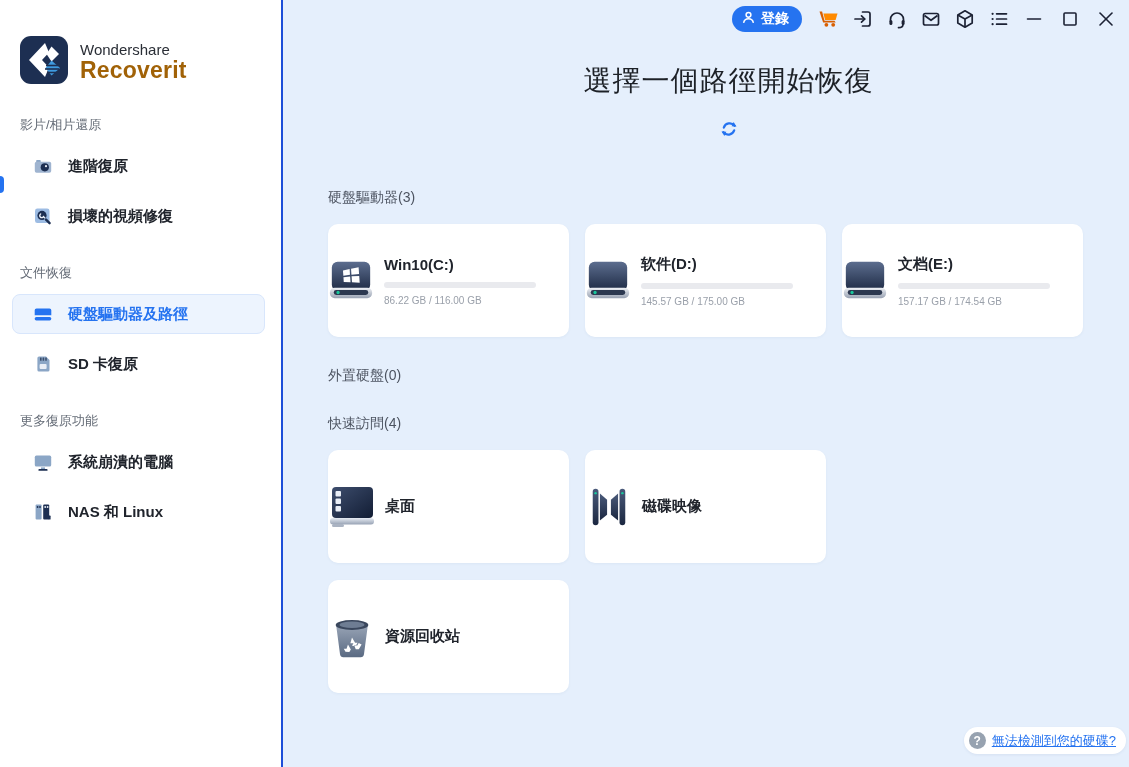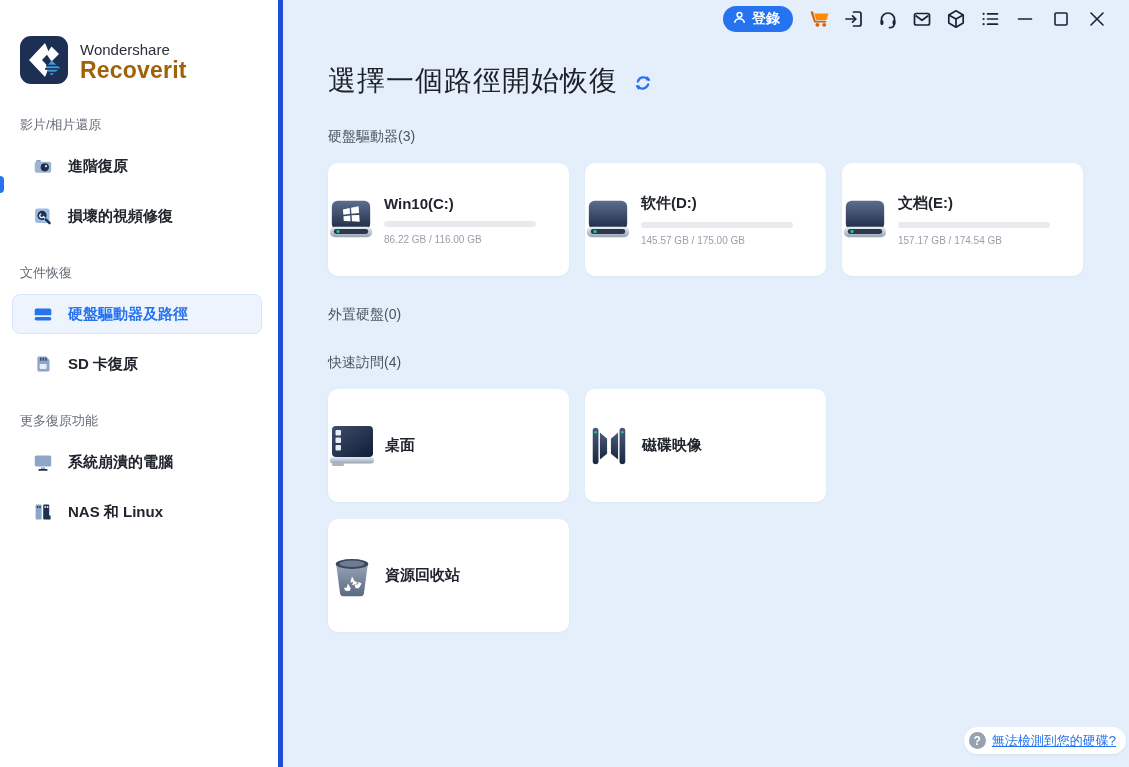--- a/index.html
+++ b/index.html
@@ -1,48 +1,48 @@
 <!DOCTYPE html>
 <html><head>
 <meta charset="utf-8">
 <style>
   * { margin:0; padding:0; box-sizing:border-box; }
   html,body { width:1129px; height:767px; overflow:hidden; }
   body { font-family:"Liberation Sans","DejaVu Sans",sans-serif; color:#20242c; }
   .app { position:relative; width:1129px; height:767px; display:flex; background:#ffffff; }
 
   
-  .sidebar { width:283px; min-width:283px; background:#ffffff; border-right:5px solid #1d4ed8; padding-top:36px; position:relative; }
+  .sidebar { width:283px; min-width:283px; background:#ffffff; border-right:2px solid #1d4ed8; padding-top:36px; position:relative; }
   .brand { display:flex; align-items:center; gap:12px; padding-left:20px; }
   .brand-text { line-height:1.05; }
   .brand-line1 { font-size:15px; color:#2a2e36; }
   .brand-line2 { font-size:23px; font-weight:bold; color:#a16207; letter-spacing:.2px; }
   .nav-section-label { font-size:13px; color:#646b76; padding-left:20px; margin-top:28px; margin-bottom:12px; }
   .nav-section:first-of-type .nav-section-label { margin-top:44px; }
   .nav-item { display:flex; align-items:center; gap:15px; height:40px; margin:0 16px 10px 12px; padding-left:20px; border-radius:8px; border:1px solid transparent; font-size:15px; font-weight:bold; color:#20242c; cursor:pointer; }
   .nav-item .nav-icon { width:20px; height:20px; display:flex; align-items:center; justify-content:center; }
   .nav-item.active { background:#edf4fe; border-color:#d8e6fc; color:#2573f0; }
   .active-edge { position:absolute; left:0; top:176px; width:4px; height:17px; background:#2573f0; border-radius:0 4px 4px 0; }
 
   
   .main { flex:1; position:relative; background:#e5effc; }
 
-  .topbar { position:absolute; top:0; right:9px; height:38px; display:flex; align-items:center; padding-right:10px; }
+  .topbar { position:absolute; top:0; right:0; height:38px; display:flex; align-items:center; padding-right:10px; }
   .login-btn { height:26px; padding:0 13px 0 9px; border-radius:13px; background:#2573f0; color:#fff; font-size:14px; font-weight:bold; display:flex; align-items:center; gap:5px; cursor:pointer; margin-right:10px; }
   .tb-icon { width:22px; height:22px; display:flex; align-items:center; justify-content:center; cursor:pointer; margin:0 6px; }
   .tb-icon.win { margin:0 7px; }
   .tb-icon:last-child { margin-right:2px; }
 
   .content { padding:62px 0 0 45px; }
-  .title-row { display:flex; align-items:center; gap:15px; }
+  .title-row { display:flex; align-items:center; gap:15px;flex-direction:column; }
   .page-title { font-family:"Liberation Serif","DejaVu Serif",serif; font-size:28px; font-weight:500; color:#1d2127; letter-spacing:1px; }
   .refresh-btn { width:20px; height:20px; display:flex; cursor:pointer; margin-top:4px; }
 
   .group-label { font-size:14px; color:#4c5360; }
-  .label-drives { margin-top:28px; }
+  .label-drives { margin-top:50px; }
   .label-external { margin-top:30px; }
   .label-quick { margin-top:30px; }
 
   .cards-row { display:flex; gap:16px; margin-top:17px; }
   .card { width:241px; height:113px; background:#ffffff; border-radius:10px; box-shadow:0 1px 3px rgba(40,70,120,.05); display:flex; align-items:center; cursor:pointer; }
 
   .drive-card .drive-icon { width:46px; height:44px; margin-right:10px; }
   .drive-info { display:flex; flex-direction:column; }
   .drive-name { font-size:15px; font-weight:bold; color:#20242c; }
   .progress-track { width:152px; height:6px; border-radius:3px; background:#e9eaee; margin-top:9px; overflow:hidden; }

